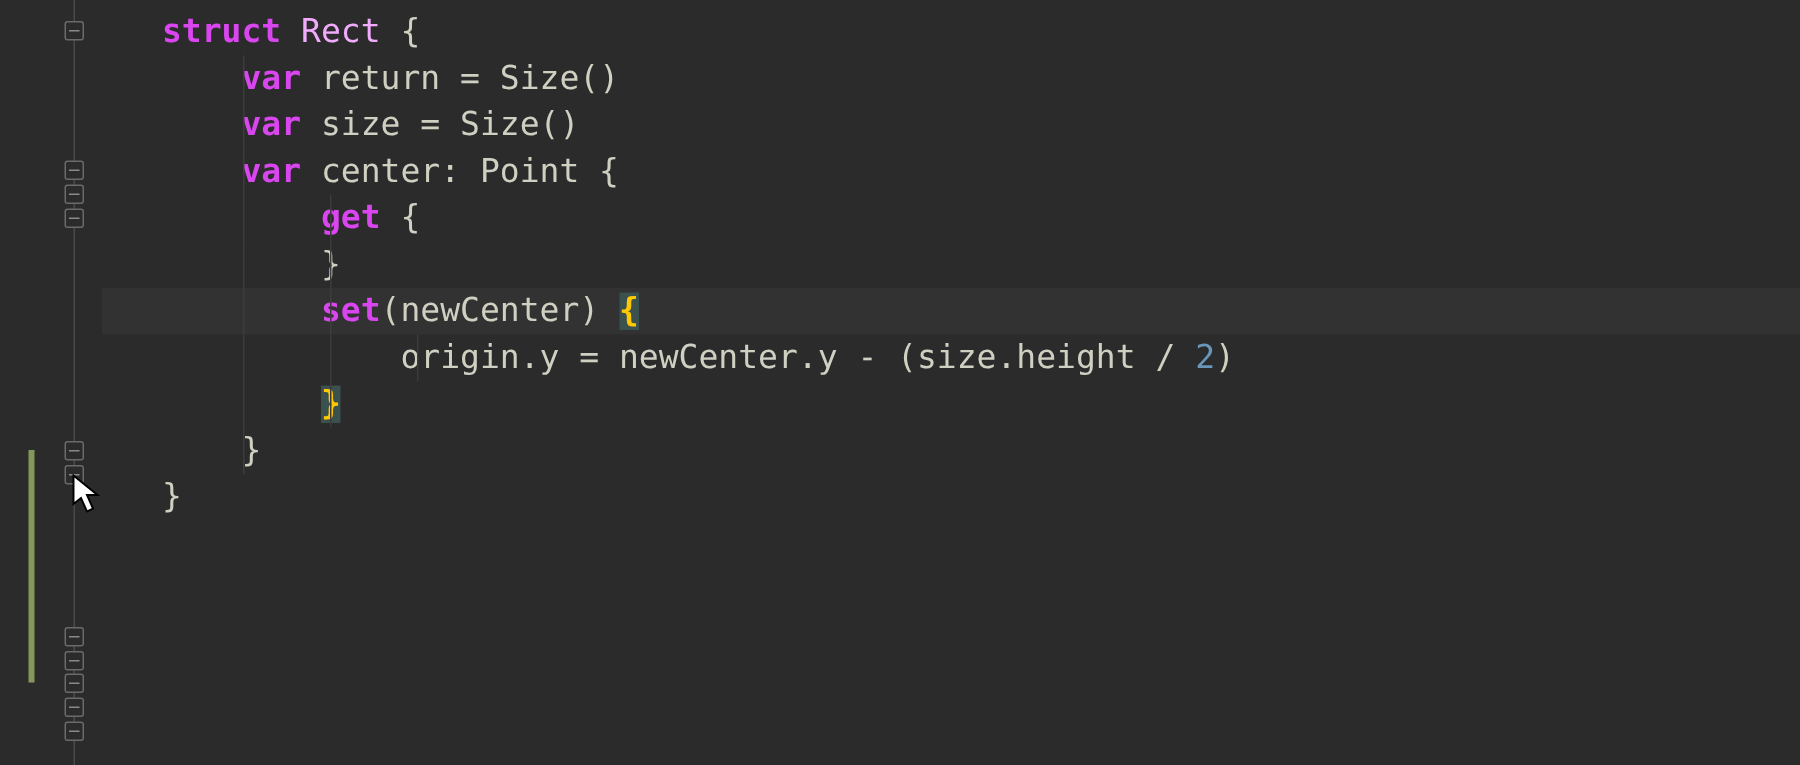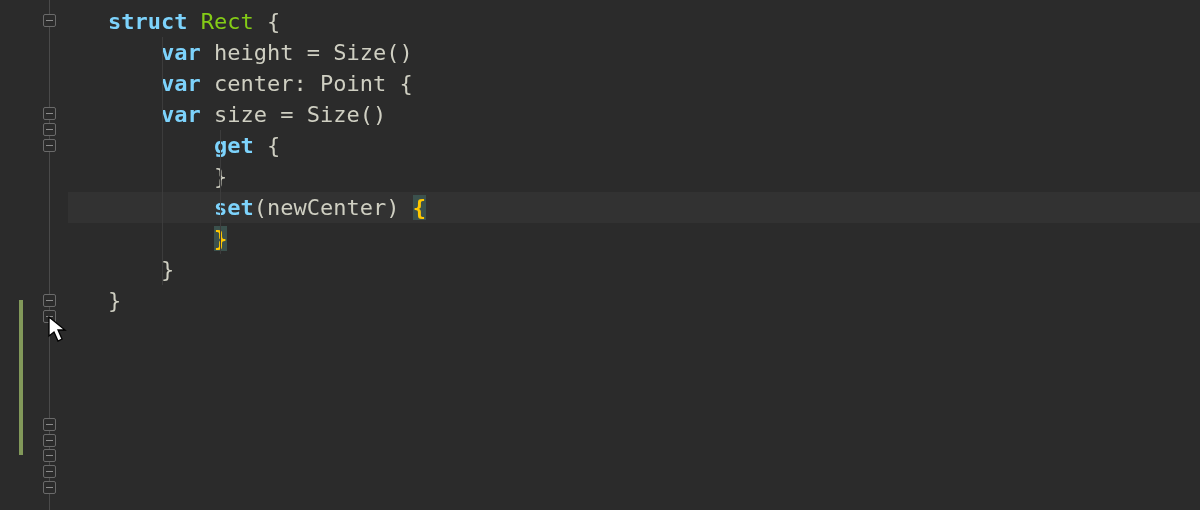--- a/index.html
+++ b/index.html
@@ -60,26 +60,26 @@
     padding-left: 40px;
     position: relative;
   }
   .line.hl {
     background: #323232;
   }
   .line .g1 { position:absolute; left:94px; top:0; bottom:0; width:1px; background:#3c3c3c; }
   .line .g2 { position:absolute; left:152px; top:0; bottom:0; width:1px; background:#3c3c3c; }
   .line .g3 { position:absolute; left:210px; top:0; bottom:0; width:1px; background:#3c3c3c; }
   
-  .kw   { color: #7dd3fc; font-weight: bold; }
+  .kw   { color: #d946ef; font-weight: bold; }
   .name { color: #cfcfc2; }
   .pun  { color: #cfcfc2; }
   .num  { color: #6897bb; }
   .brace-match { color: #ffc800; background: #3b514d; font-weight:bold; }
-  .rect-name { color: #84cc16; }
+  .rect-name { color: #f0abfc; }
   .caret-line-left {
     position: absolute;
     left: 19px;
     width: 4px;
     background: #82995a;
   }
   .cursor-img {
     position: absolute;
     left: 48px;
     top: 316px;
@@ -106,36 +106,37 @@
     <div class="fold-mark" style="top:434px;"></div>
     <div class="fold-mark" style="top:449px;"></div>
     <div class="fold-mark" style="top:465px;"></div>
     <div class="fold-mark" style="top:481px;"></div>
   </div>
 
   <div class="code">
 
     <div class="line"><span class="kw">struct</span> <span class="rect-name">Rect</span> <span class="pun">{</span></div>
 
-    <div class="line"><span class="g1"></span>    <span class="kw">var</span> <span class="name">height</span> <span class="name">= Size()</span></div>
+    <div class="line"><span class="g1"></span>    <span class="kw">var</span> <span class="name">return</span> <span class="name">= Size()</span></div>
+
+    <div class="line"><span class="g1"></span>    <span class="kw">var</span> <span class="name">size</span> <span class="name">= Size()</span></div>
 
     <div class="line"><span class="g1"></span>    <span class="kw">var</span> <span class="name">center: Point {</span></div>
-
-    <div class="line"><span class="g1"></span>    <span class="kw">var</span> <span class="name">size</span> <span class="name">= Size()</span></div>
 
     <div class="line"><span class="g1"></span><span class="g2"></span>        <span class="kw">get</span> <span class="pun">{</span></div>
 
 
 
 
     <div class="line"><span class="g1"></span><span class="g2"></span>        <span class="pun">}</span></div>
 
     <div class="line hl"><span class="g1"></span><span class="g2"></span>        <span class="kw">set</span><span class="name">(newCenter) </span><span class="brace-match">{</span></div>
 
 
+    <div class="line"><span class="g1"></span><span class="g2"></span><span class="g3"></span>            <span class="name">origin.y = newCenter.y - (size.height / </span><span class="num">2</span><span class="name">)</span></div>
 
     <div class="line"><span class="g1"></span><span class="g2"></span>        <span class="brace-match">}</span></div>
 
     <div class="line"><span class="g1"></span>    <span class="pun">}</span></div>
 
     <div class="line"><span class="pun">}</span></div>
 
   </div>
 
   <svg class="cursor-img" viewBox="0 0 20 28">

